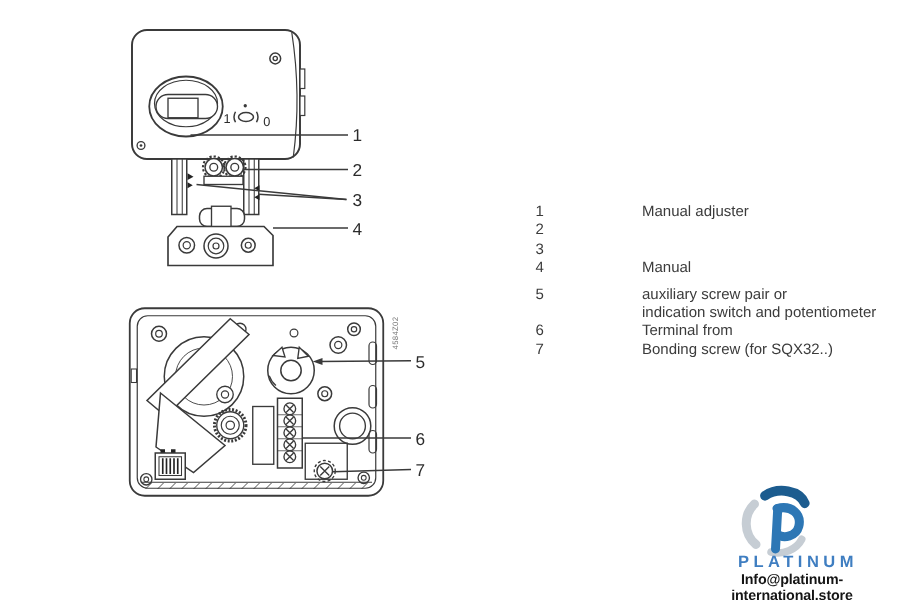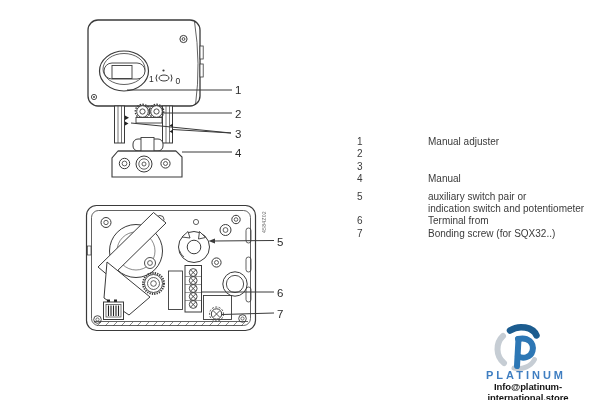--- a/index.html
+++ b/index.html
@@ -15,21 +15,21 @@
   .part-code{font-size:5.2px;fill:#707070;font-family:"Liberation Sans",sans-serif;letter-spacing:.2px;}
   #legend{
     position:absolute;left:357px;top:136px;font-size:10px;color:#3b3b3b;
     line-height:12.4px;
   }
   .lrow{display:flex;align-items:flex-start;}
   .lrow.gap{margin-top:5px;}
   .lnum{width:23px;flex:0 0 23px;}
   .ltxt{white-space:nowrap;margin-left:48px;}
   #wordmark{
-    position:absolute;left:486px;top:369px;width:86px;text-align:left;
+    position:absolute;left:486px;top:369px;width:86px;text-align:right;
     font-size:11px;font-weight:bold;letter-spacing:3px;color:#3f7ec1;
   }
   #logo-email{
     position:absolute;left:455px;top:381px;width:146px;text-align:center;
     font-size:9.5px;font-weight:bold;color:#151515;letter-spacing:-0.1px;
   }
 </style>
 </head>
 <body>
 
@@ -238,21 +238,21 @@
     <div class="lrow">
       <span class="lnum">3</span>
     </div>
     <div class="lrow">
       <span class="lnum">4</span>
       <span class="ltxt">Manual</span>
     </div>
     <div class="lrow gap">
       <span class="lnum">5</span>
       <span class="ltxt">
-        <div>auxiliary switch pair or</div>
+        <div>auxiliary screw pair or</div>
         <div>indication switch and potentiometer</div>
       </span>
     </div>
     <div class="lrow">
       <span class="lnum">6</span>
       <span class="ltxt">Terminal from</span>
     </div>
     <div class="lrow">
       <span class="lnum">7</span>
       <span class="ltxt">Bonding screw (for SQX32..)</span>

